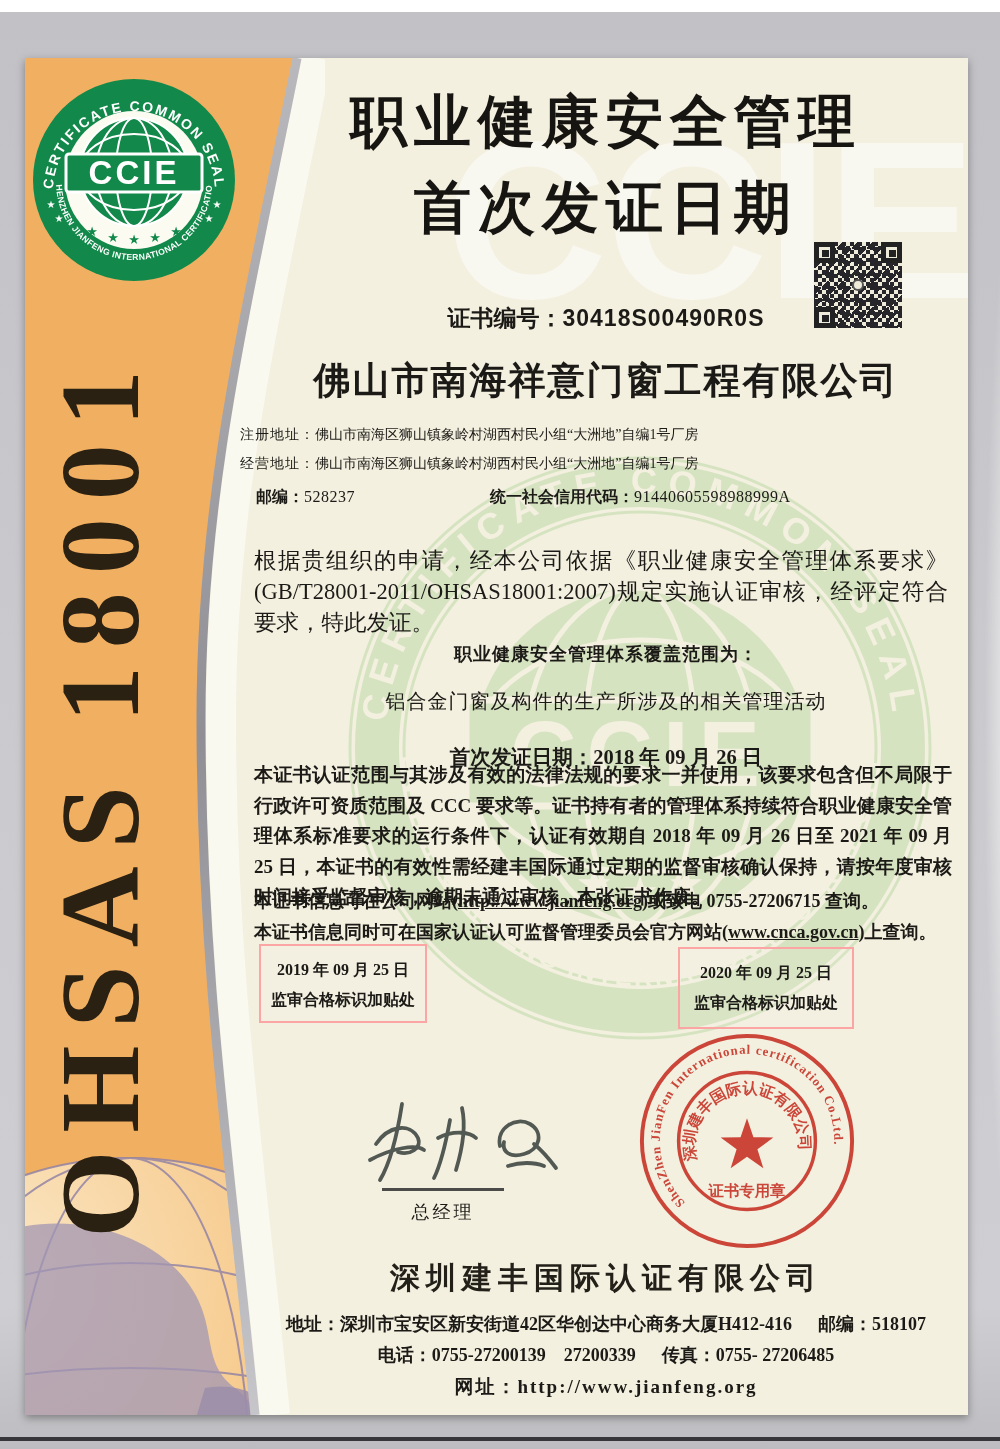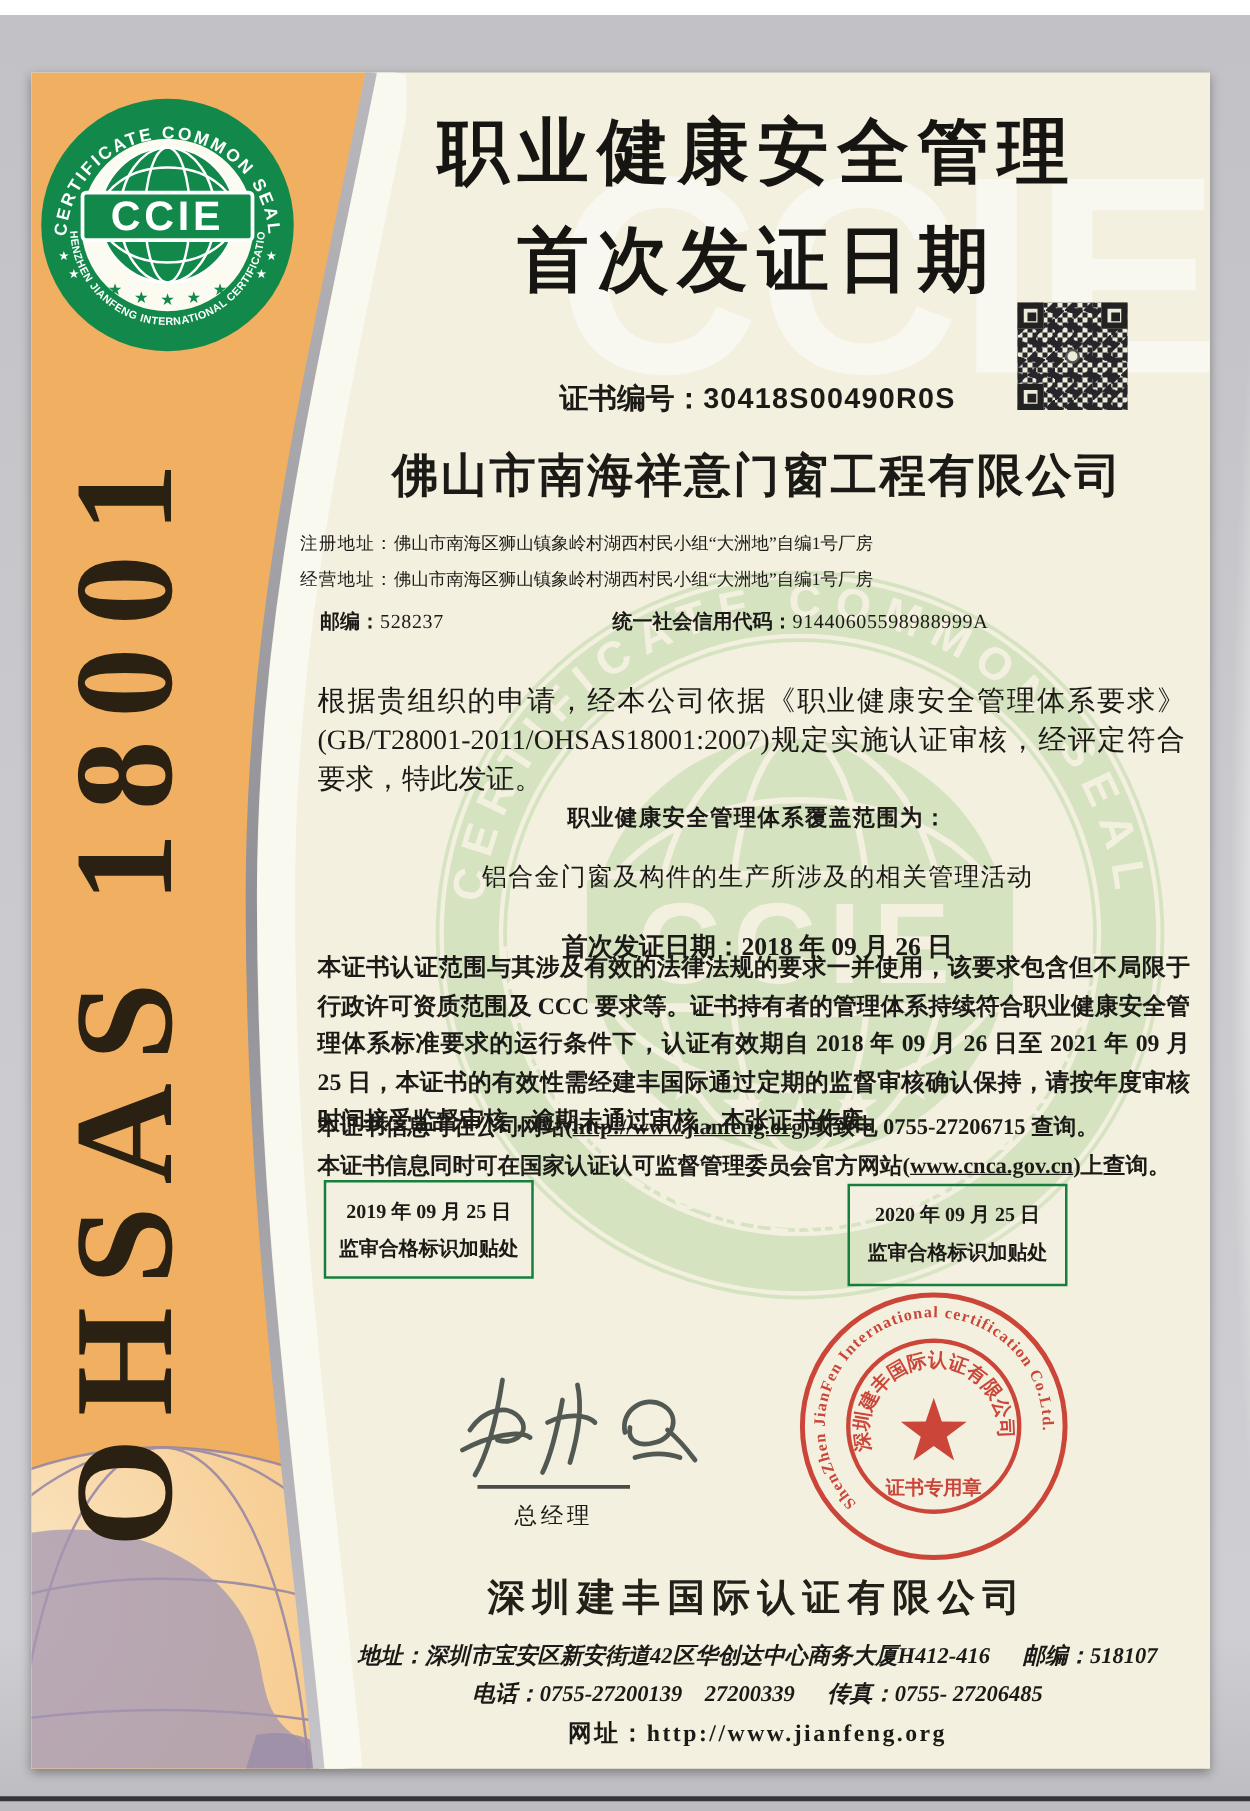--- a/index.html
+++ b/index.html
@@ -40,28 +40,28 @@
   .row-codes .bold{font-weight:700;}
   .row-codes .credit{position:absolute;left:234px;top:0;font-weight:700;}
   .row-codes .num{font-weight:400;letter-spacing:.5px;}
   .para{left:254px;width:694px;font-size:22.5px;line-height:31px;text-align:justify;}
   .scope-h{font-size:18px;font-weight:800;letter-spacing:1px;}
   .scope-v{font-size:20px;letter-spacing:1px;}
   .issue{font-size:20.5px;font-weight:700;}
   .terms{left:254px;width:698px;font-size:19px;line-height:30.5px;font-weight:600;text-align:justify;}
   .infoline{left:254px;width:700px;font-size:18px;font-weight:700;}
   .infoline .url{text-decoration:underline;}
-  .sticker{border:2px solid #15803d;text-align:center;font-size:16px;font-weight:700;
+  .sticker{border:2px solid #fca5a5;text-align:center;font-size:16px;font-weight:700;
     padding-top:9px;line-height:30px;background:rgba(255,255,255,.06);}
   .sig-svg{position:absolute;left:358px;top:1082px;}
   .sig-line{position:absolute;left:382px;top:1188px;width:122px;height:3px;background:#4b4b49;}
   .sig-title{position:absolute;left:380px;top:1200px;width:126px;text-align:center;font-size:18px;letter-spacing:3px;}
   .red-seal{position:absolute;left:633px;top:1027px;mix-blend-mode:multiply;opacity:.93;}
   .foot-company{font-size:30px;font-weight:900;letter-spacing:6px;font-family:"Liberation Sans","DejaVu Sans",sans-serif;color:#232019;}
-  .foot-line{font-size:18px;font-weight:700;font-style:italic;}
+  .foot-line{font-size:18px;font-weight:700;}
   .foot-web{font-size:19px;font-weight:700;letter-spacing:2px;text-align:center;}
   .gap{display:inline-block;width:26px;}
   
   .qr{position:absolute;left:814px;top:242px;width:88px;height:86px;background-color:#efebdb;
     background-image:
       repeating-conic-gradient(#26262a 0% 25%, rgba(0,0,0,0) 25% 50%),
       repeating-conic-gradient(rgba(0,0,0,0) 0% 12%, #26262a 12% 30%, rgba(0,0,0,0) 30% 50%);
     background-size:8px 8px,15px 13px;}
   .qr .finder{position:absolute;width:21px;height:21px;border:5px solid #222;background:#efebdb;}
   .qr .finder:after{content:"";position:absolute;left:3px;top:3px;width:7px;height:7px;background:#222;}

